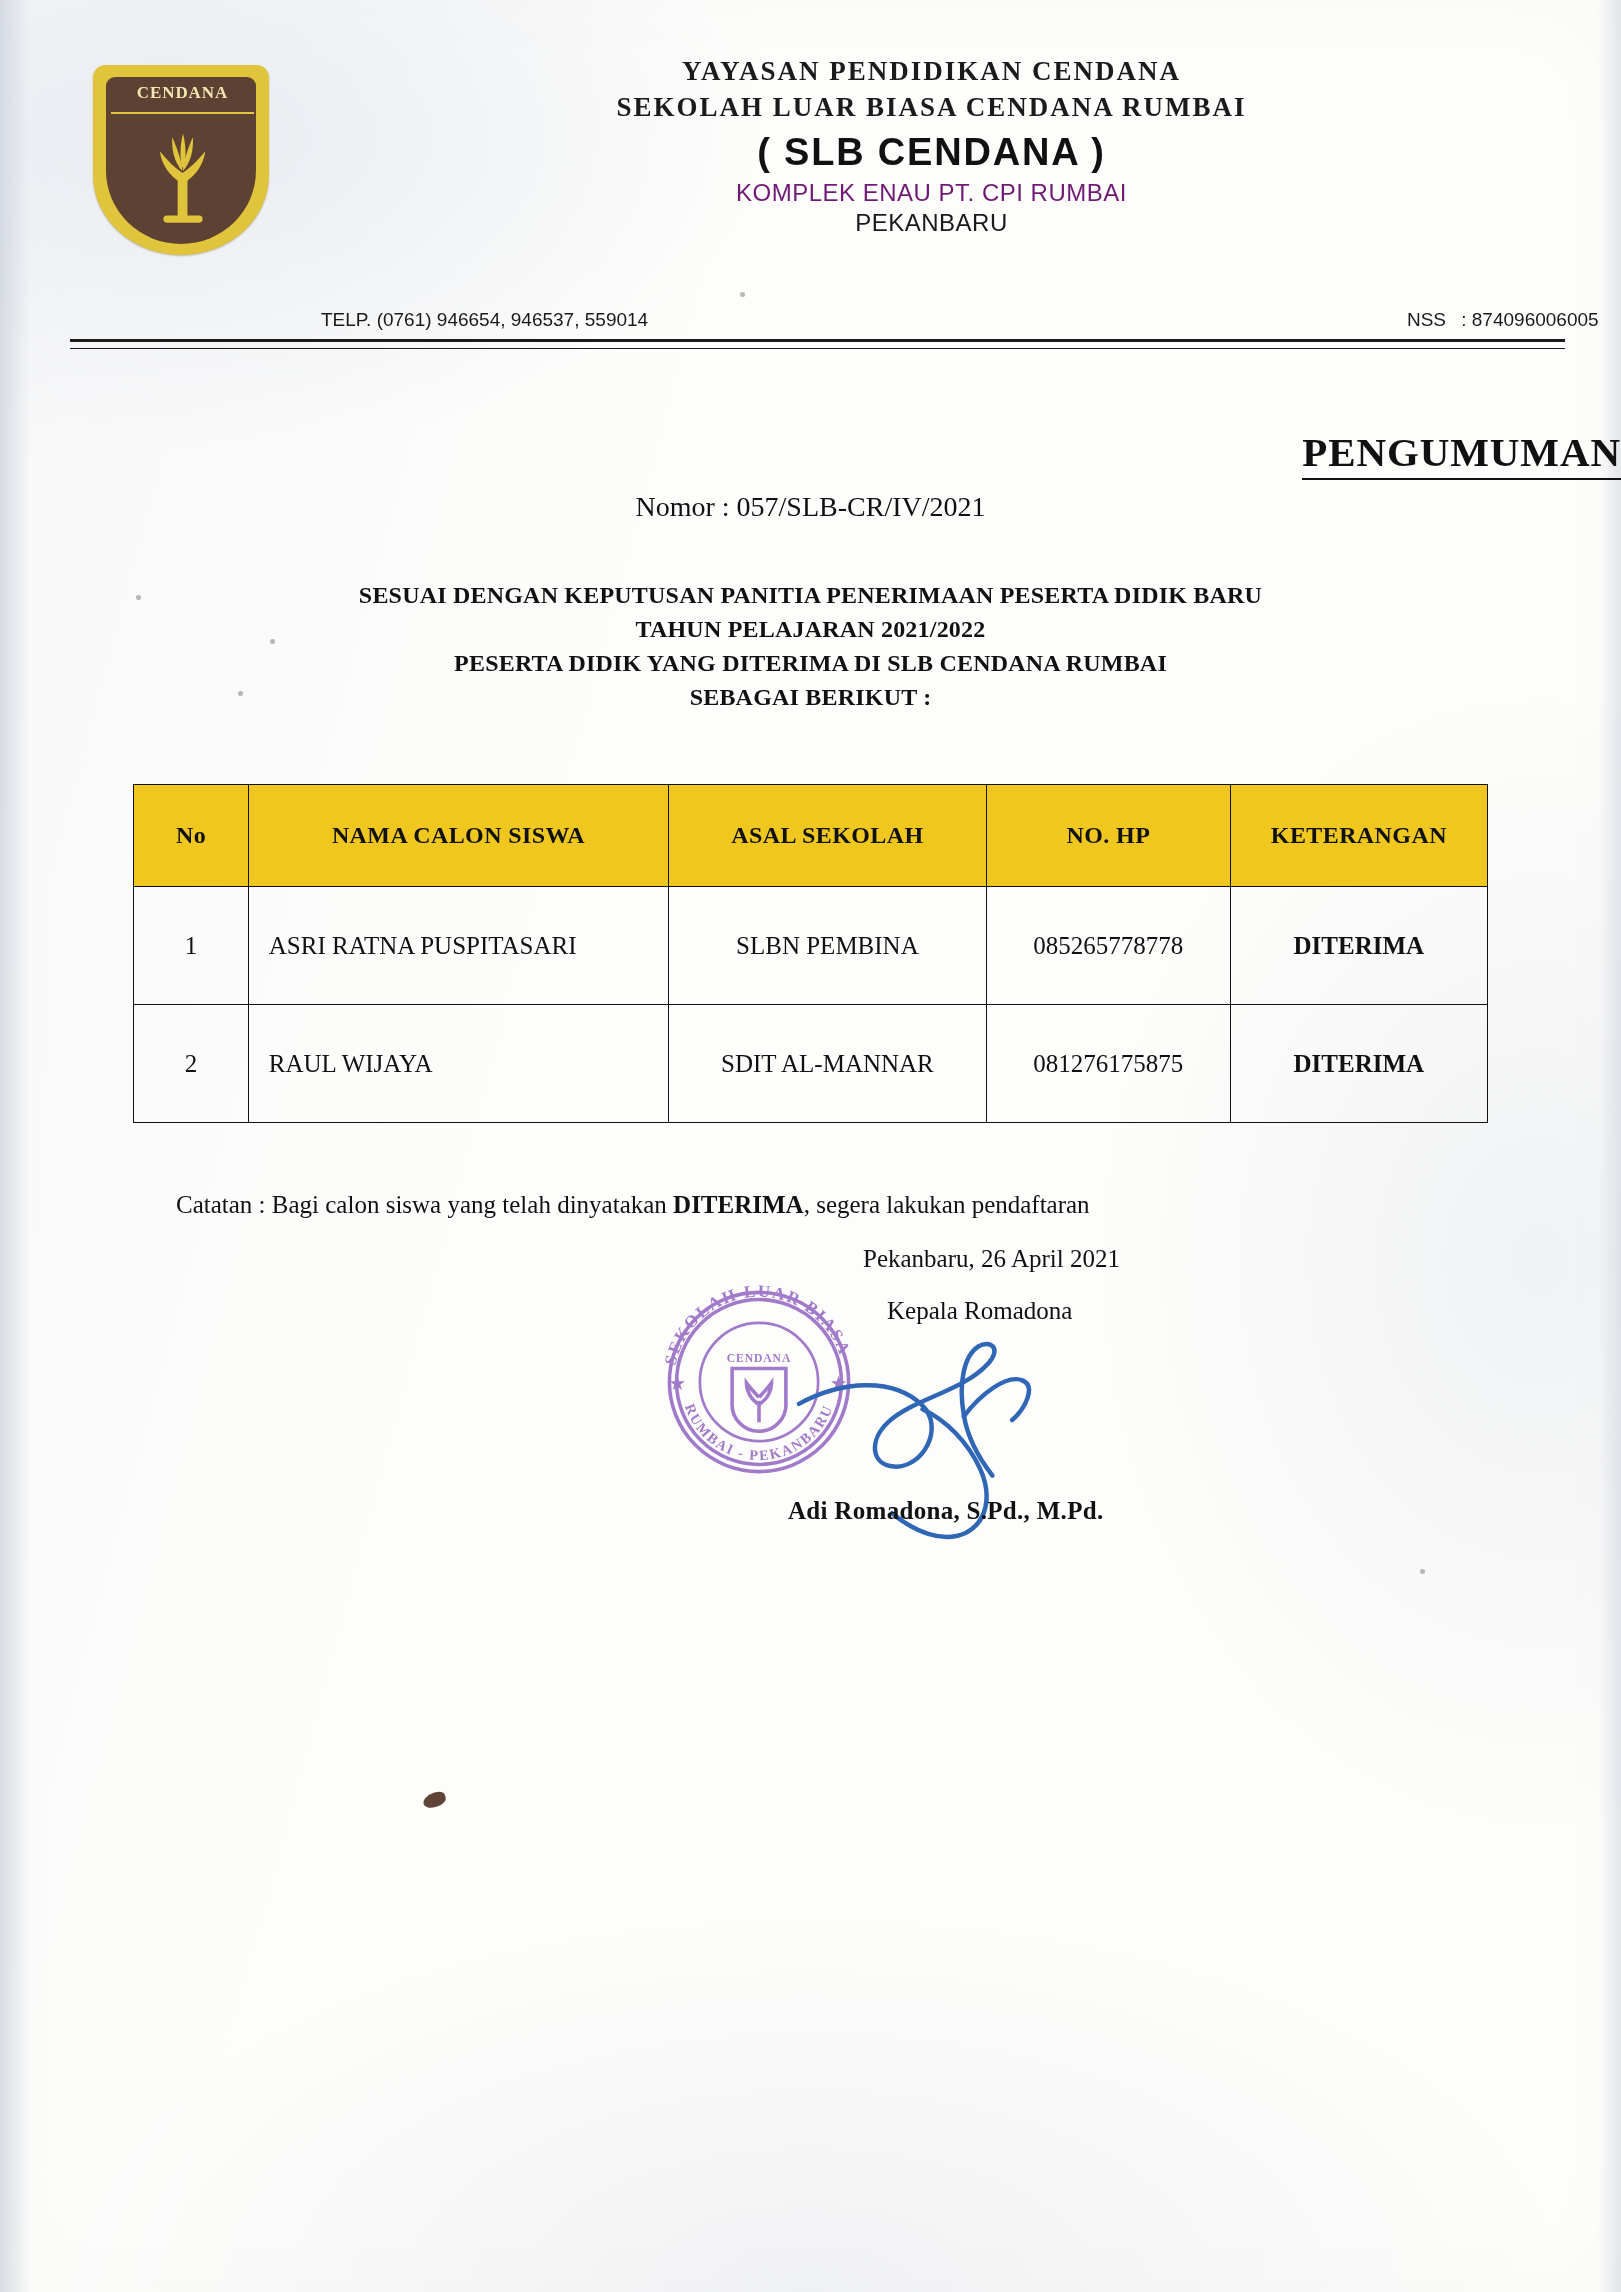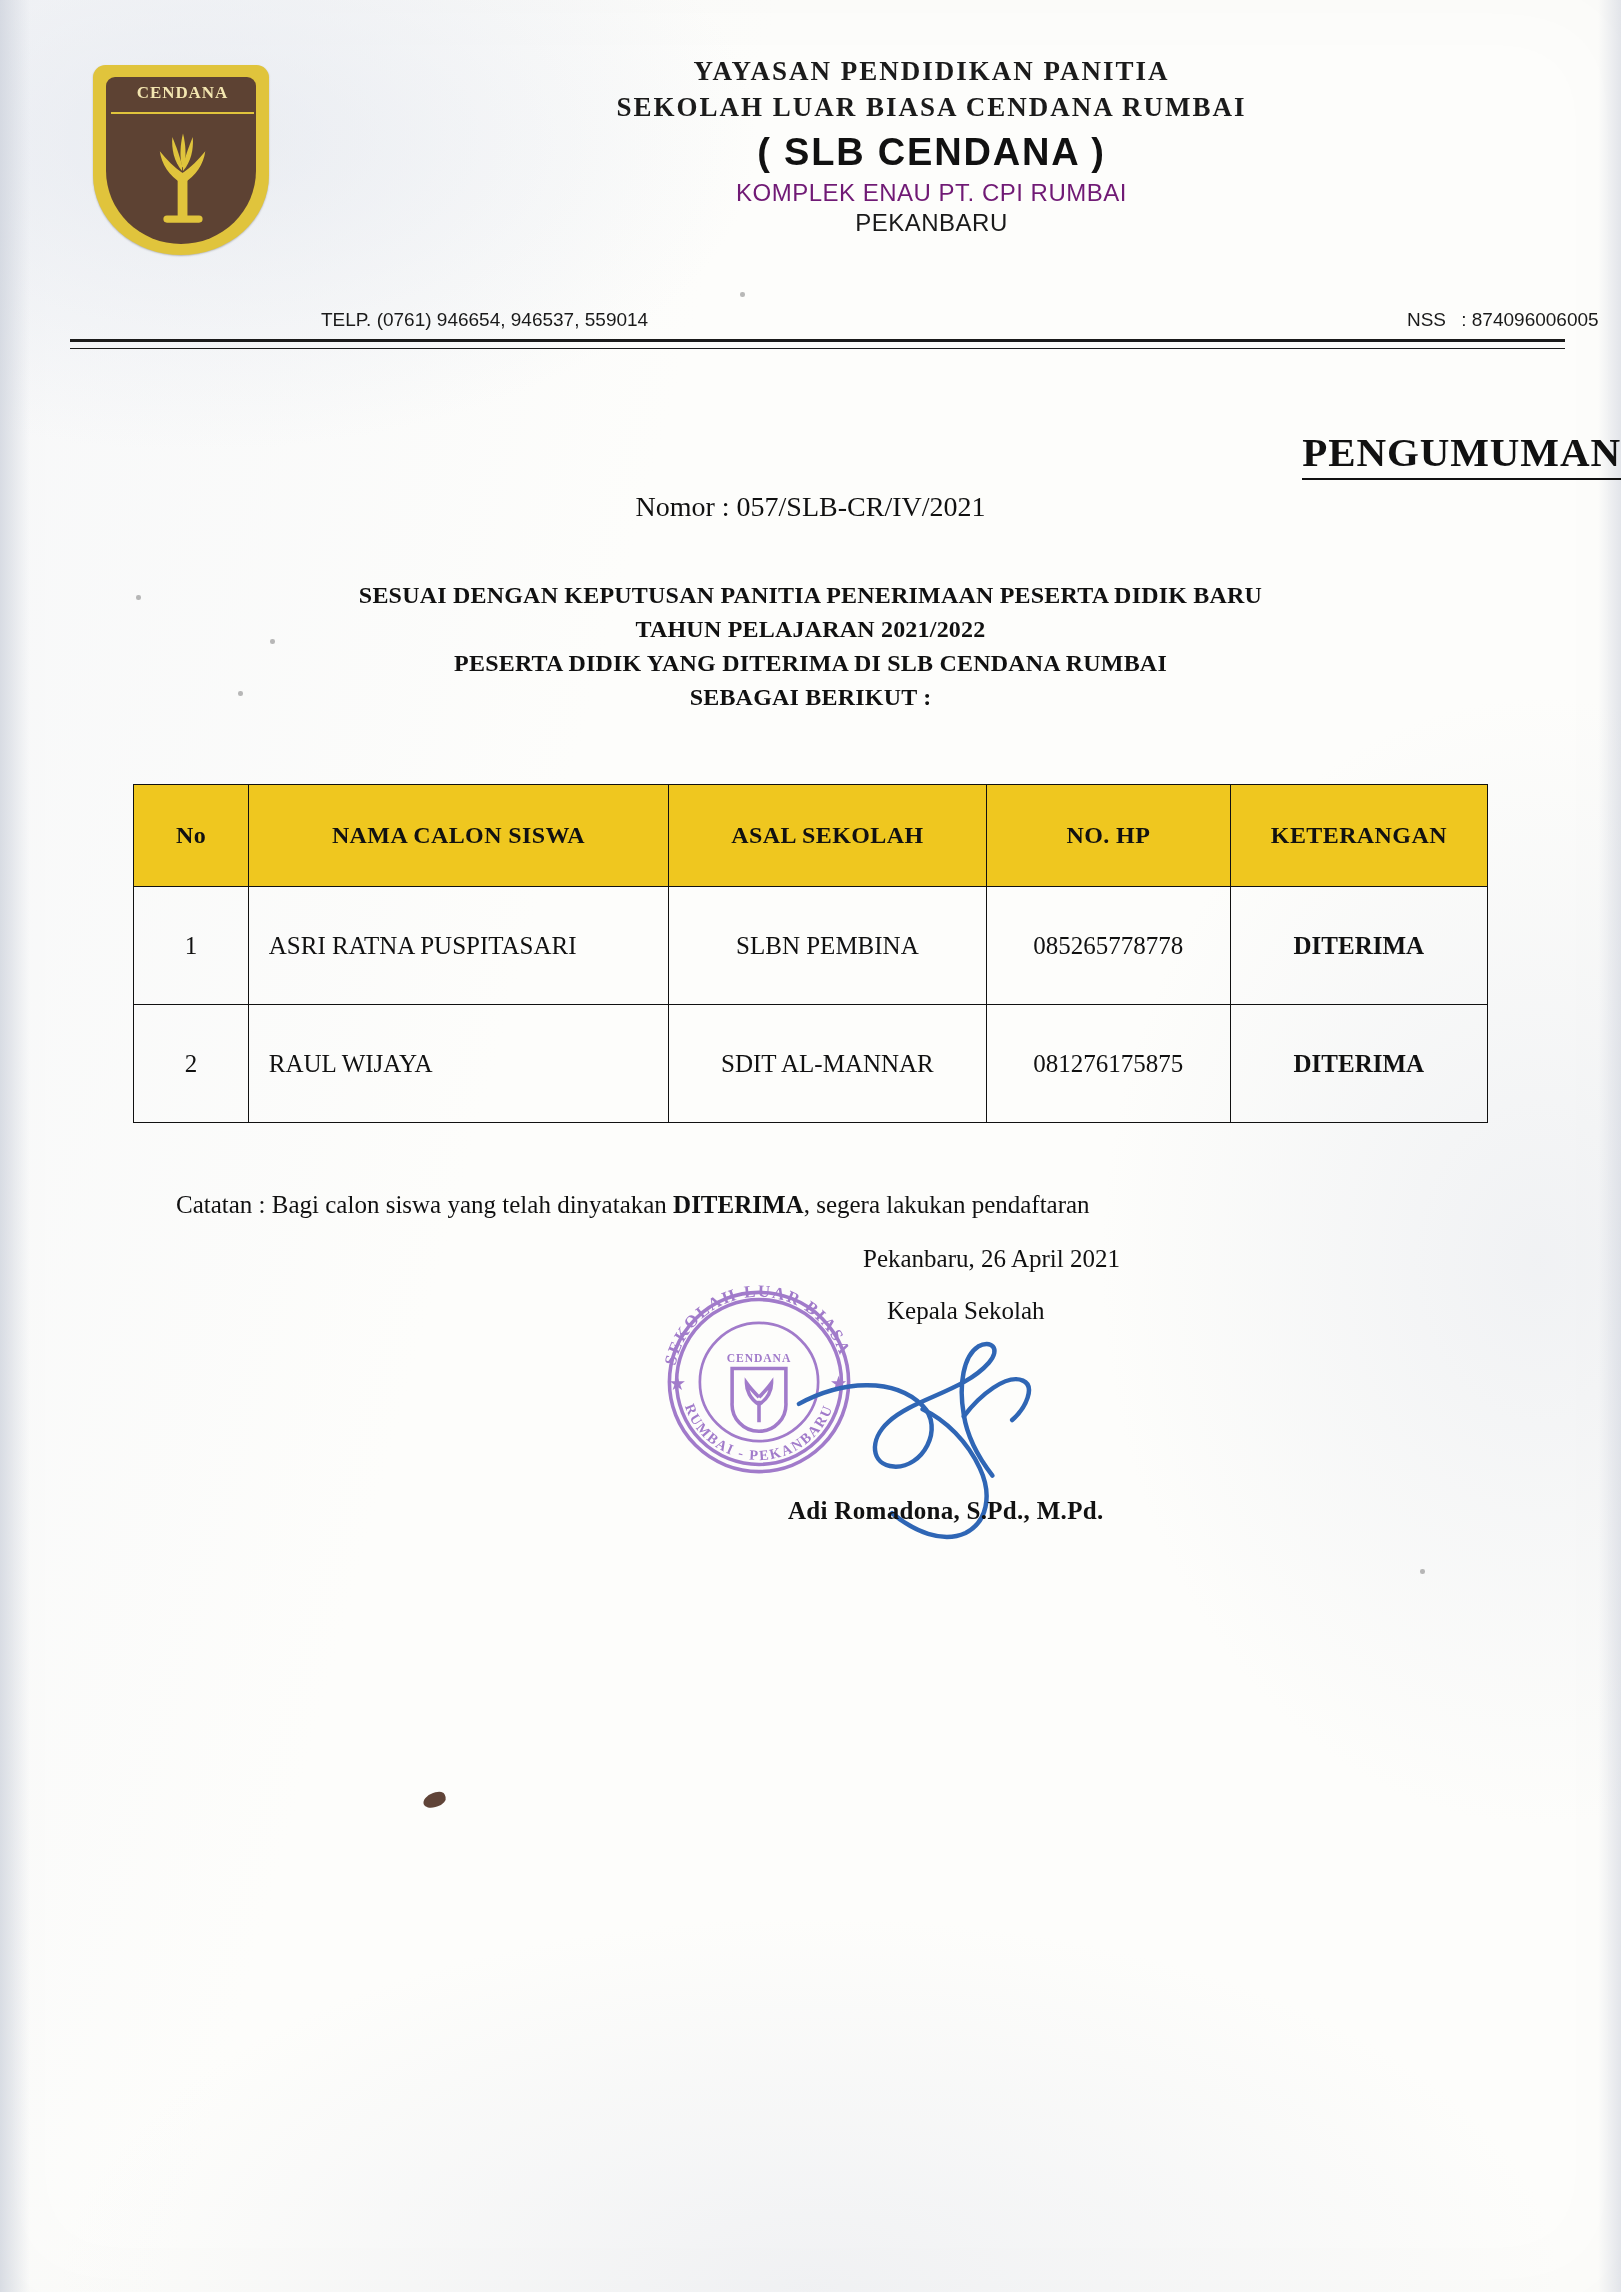--- a/index.html
+++ b/index.html
@@ -340,21 +340,21 @@
           <path d="M60 70 C 75 62, 83 48, 85 34 C 77 44, 69 52, 60 58 Z"></path>
           <path d="M59 56 C 50 46, 47 32, 48 18 C 53 30, 57 42, 59 50 Z"></path>
           <path d="M60 56 C 69 46, 72 32, 71 18 C 66 30, 62 42, 60 50 Z"></path>
           <path d="M59 52 C 56 40, 57 26, 60 14 C 63 26, 64 40, 61 52 Z"></path>
           <rect x="38" y="106" width="44" height="8" rx="4"></rect>
         </g>
       </svg>
     </div>
 
     <div class="head-text">
-      <p class="h-line1">YAYASAN PENDIDIKAN PANITIA</p>
+      <p class="h-line1">YAYASAN PENDIDIKAN CENDANA</p>
       <p class="h-line2">SEKOLAH LUAR BIASA CENDANA RUMBAI</p>
       <p class="h-slb">( SLB CENDANA )</p>
       <p class="h-komplek">KOMPLEK ENAU PT. CPI RUMBAI</p>
       <p class="h-kota">PEKANBARU</p>
     </div>
 
     <div class="telp">TELP. (0761) 946654, 946537, 559014</div>
     <div class="nss-label">NSS</div>
     <div class="nss-value">: 874096006005</div>
   </div>
@@ -410,21 +410,21 @@
     </table>
   </div>
 
   <div class="note">
     <div>
       <span>Catatan : Bagi calon siswa yang telah dinyatakan </span><b>DITERIMA</b><span>, segera lakukan pendaftaran</span>
     </div>
   </div>
 
   <div class="sign-place">Pekanbaru, 26 April 2021</div>
-  <div class="sign-role">Kepala Sekolah</div>
+  <div class="sign-role">Kepala Romadona</div>
 
   <svg class="stamp" viewBox="0 0 250 250">
     <defs>
       <path id="arcTop" d="M 30 125 A 95 95 0 0 1 220 125"></path>
       <path id="arcBottom" d="M 38 125 A 87 87 0 0 0 212 125"></path>
     </defs>
     <g stroke="#8e5fc0" fill="none" stroke-width="4">
       <circle cx="125" cy="125" r="100"></circle>
       <circle cx="125" cy="125" r="92"></circle>
       <circle cx="125" cy="125" r="66" stroke-width="3"></circle>

